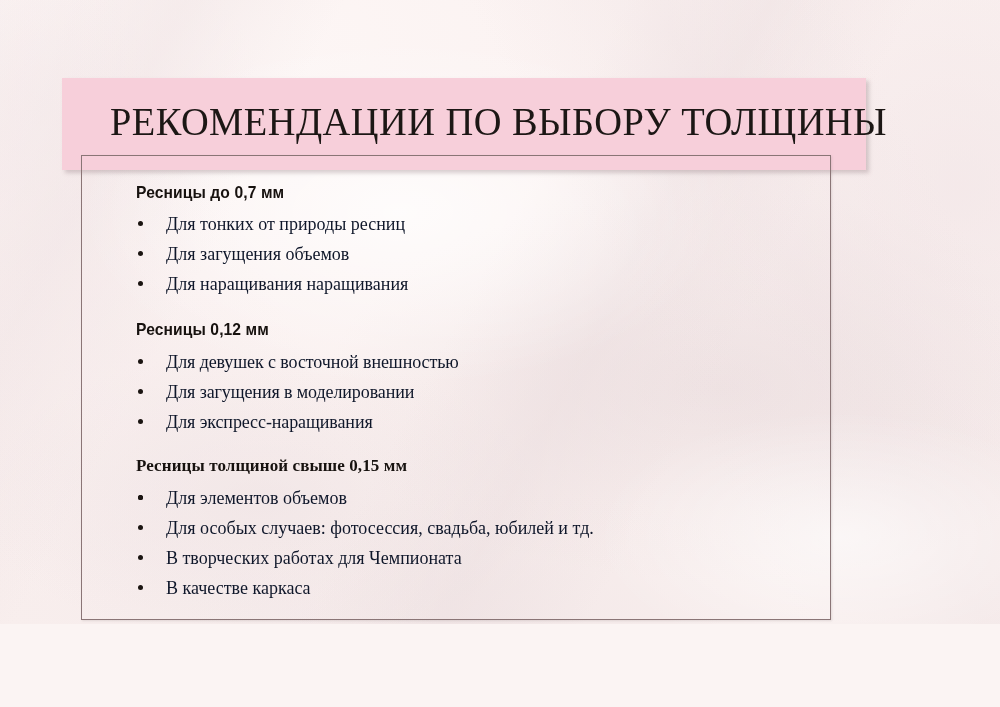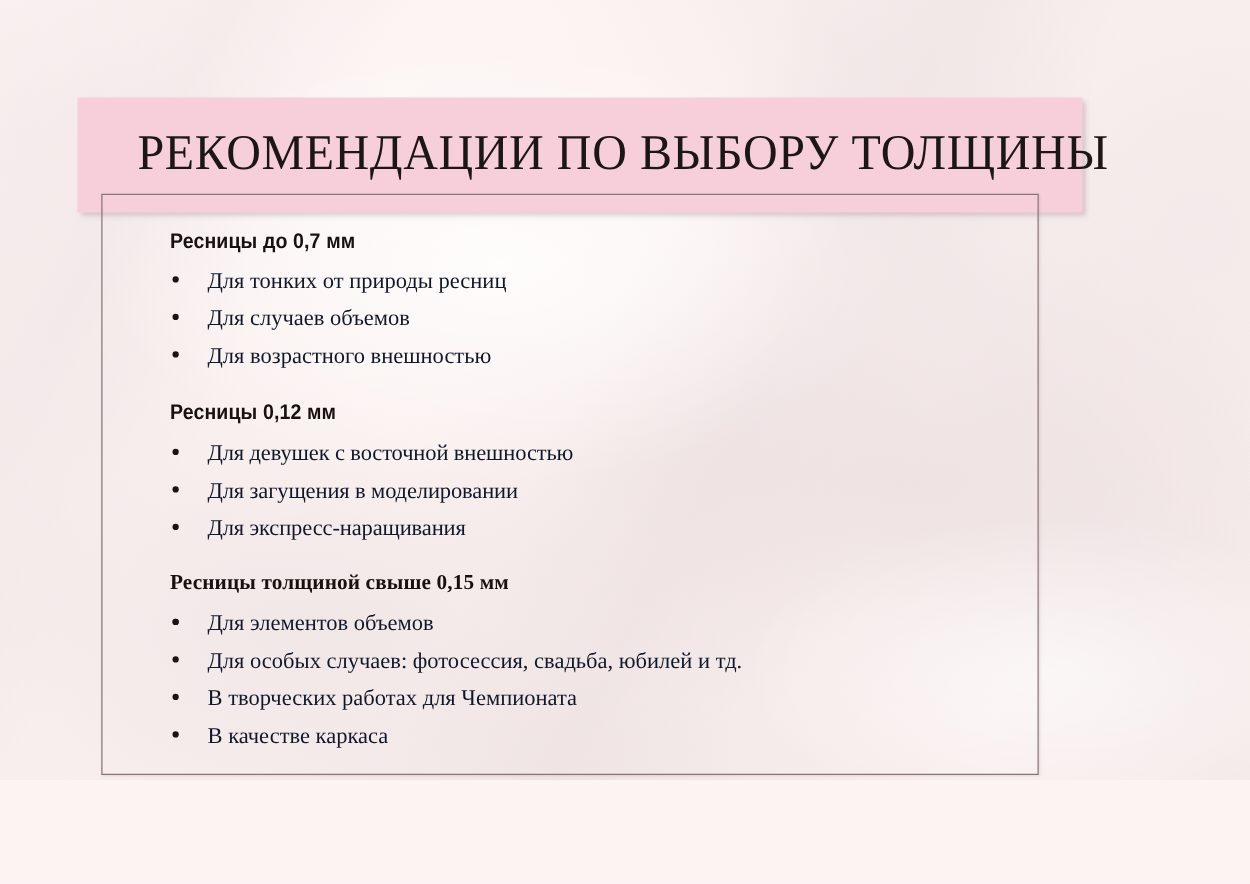--- a/index.html
+++ b/index.html
@@ -182,22 +182,22 @@
   <div class="title-banner"></div>
 
   <div class="content-box"></div>
 
   <div class="title-text">РЕКОМЕНДАЦИИ ПО ВЫБОРУ ТОЛЩИНЫ</div>
 
   <div class="section" style="top:182px;">
     <div class="section-heading heading-sans" style="margin-left:110px;">Ресницы до 0,7 мм</div>
     <ul class="bullets items-serif" style="margin-top:5px; margin-left:82px;">
       <li><span class="dot"></span><span>Для тонких от природы ресниц</span></li>
-      <li><span class="dot"></span><span>Для случаев объемов</span></li>
-      <li><span class="dot"></span><span>Для возрастного внешностью</span></li>
+      <li><span class="dot"></span><span>Для загущения объемов</span></li>
+      <li><span class="dot"></span><span>Для наращивания наращивания</span></li>
     </ul>
   </div>
 
   <div class="section" style="top:319px;">
     <div class="section-heading heading-sans" style="margin-left:110px;">Ресницы 0,12 мм</div>
     <ul class="bullets items-sans" style="margin-top:6px; margin-left:82px;">
       <li><span class="dot"></span><span>Для девушек с восточной внешностью</span></li>
       <li><span class="dot"></span><span>Для загущения в моделировании</span></li>
       <li><span class="dot"></span><span>Для экспресс-наращивания</span></li>
     </ul>

